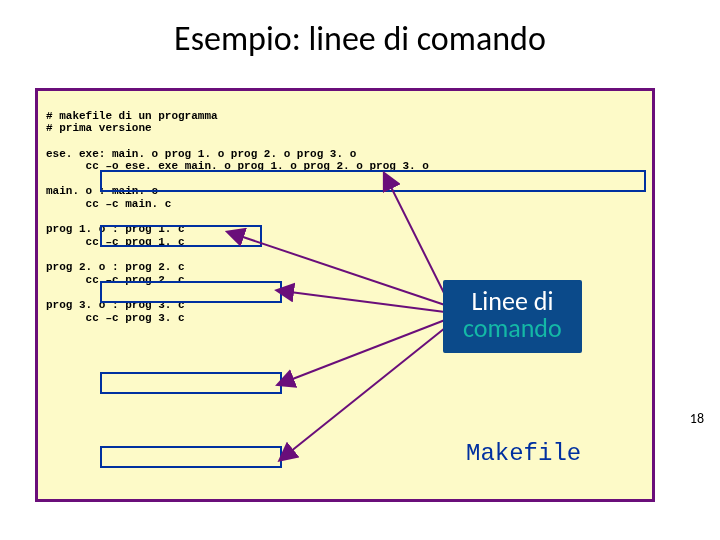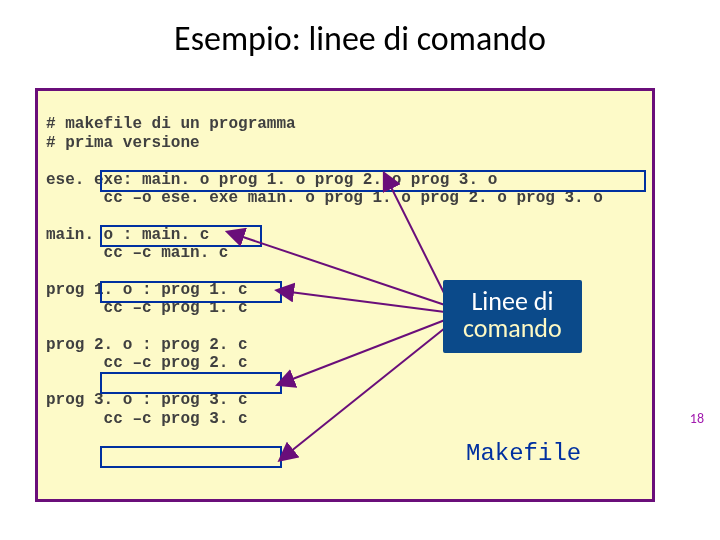--- a/index.html
+++ b/index.html
@@ -33,23 +33,23 @@
     width: 614px;
     height: 408px;
     background: #fdfac8;
     border: 3px solid #6a0e7a;
   }
   .code {
     position: absolute;
     left: 8px;
     top: 6px;
     font-family: "Courier New", monospace;
-    font-size: 16px;
+    font-size: 11px;
     font-weight: 700;
-    color: #404040;
+    color: #000000;
     line-height: 1.15;
     white-space: pre;
   }
   .hl-wrap { position:absolute; left:0; top:0; width:100%; height:100%; pointer-events:none; }
   .hl {
     position: absolute;
     border: 2px solid #0030a0;
     background: transparent;
     box-sizing: border-box;
   }
@@ -63,37 +63,37 @@
   }
   .callout .l1 {
     font-family: "Segoe UI", Calibri, Arial, sans-serif;
     font-size: 26px;
     color: #ffffff;
     line-height: 1.05;
   }
   .callout .l2 {
     font-family: "Segoe UI", Calibri, Arial, sans-serif;
     font-size: 26px;
-    color: #fef9c3;
+    color: #14b8a6;
     line-height: 1.05;
     text-align: center;
   }
   .mflabel {
     position: absolute;
     font-family: "Courier New", monospace;
     font-size: 24px;
     font-weight: 400;
     color: #0030a0;
   }
   .pagenum {
     position: absolute;
     right: 16px;
     bottom: 10px;
     font-size: 14px;
-    color: #a21caf;
+    color: #000000;
     font-family: "Segoe UI", Calibri, Arial, sans-serif;
   }
   svg.arrows {
     position: absolute;
     left: 0; top: 0;
     width: 720px; height: 540px;
     pointer-events: none;
   }
 </style>
 </head>

